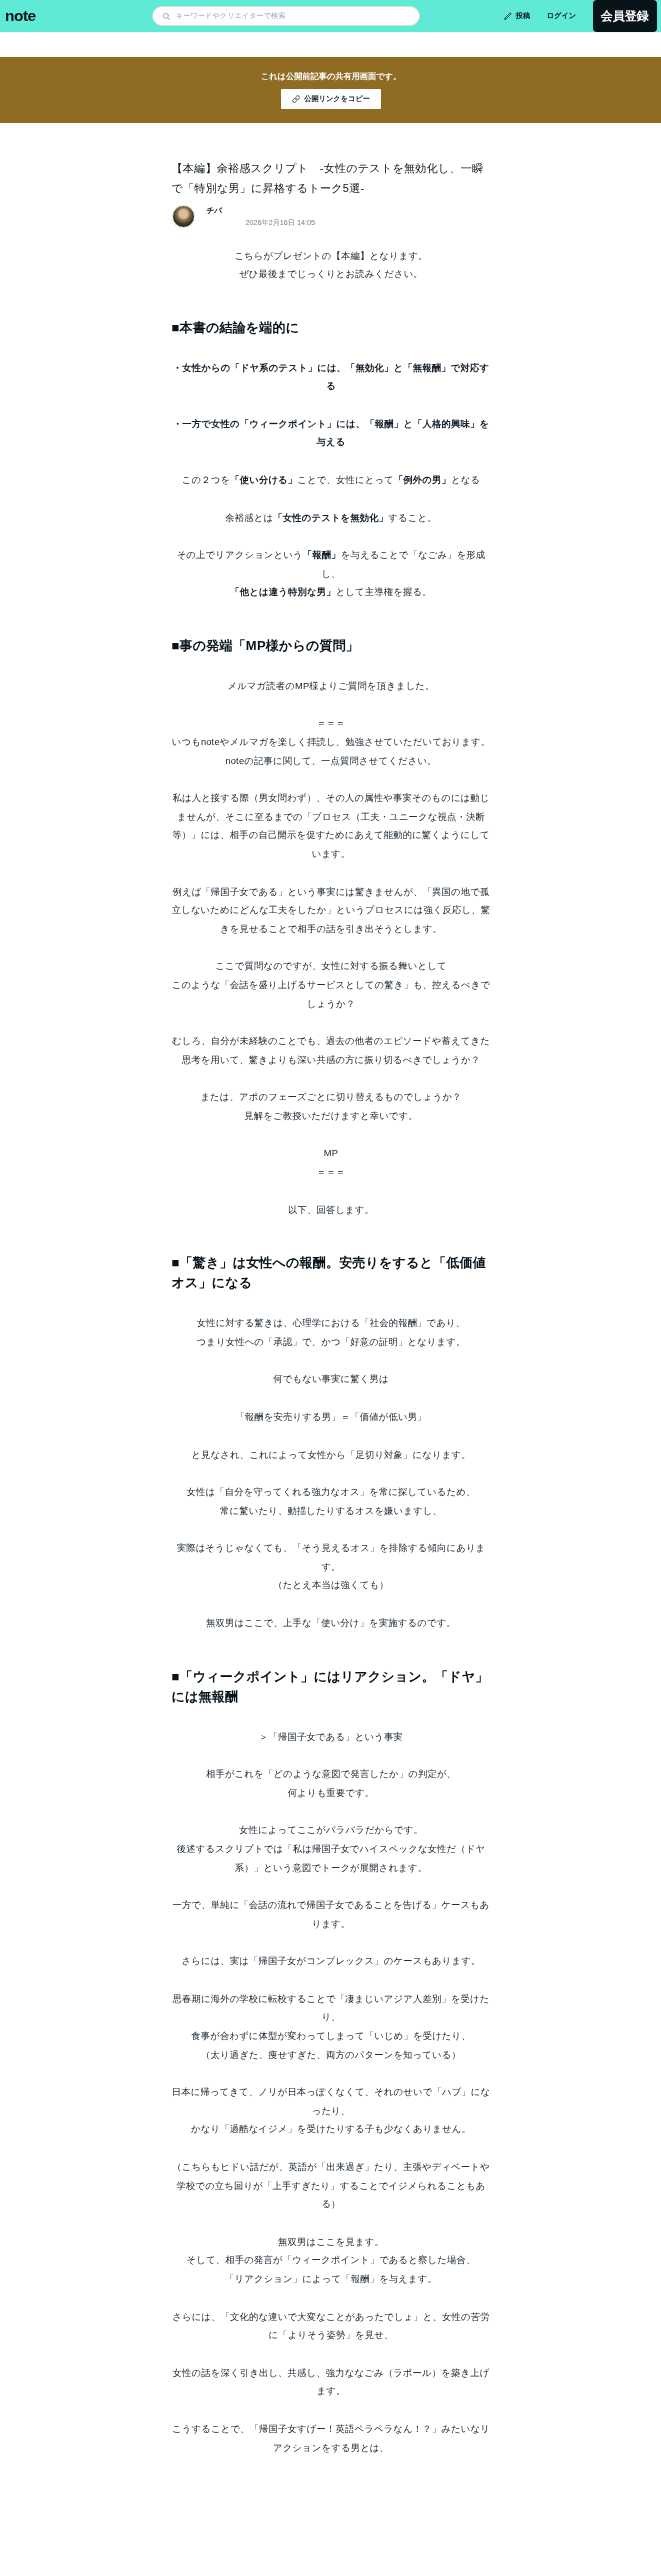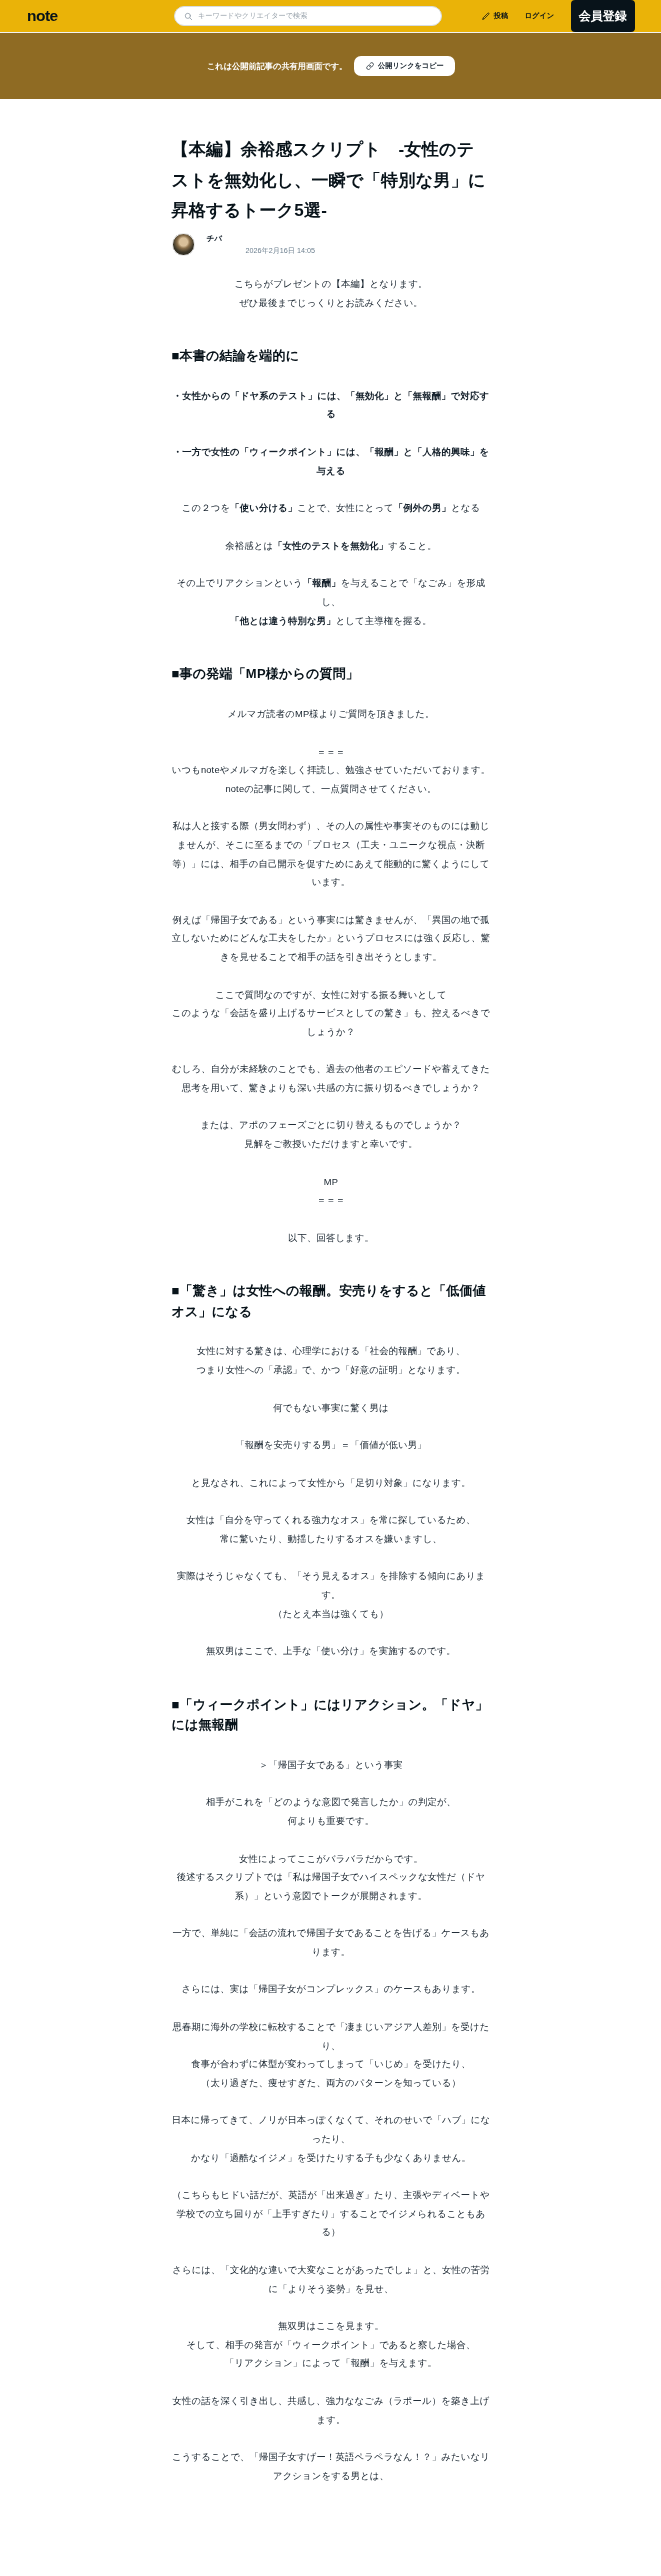--- a/index.html
+++ b/index.html
@@ -10,23 +10,23 @@
     background: #ffffff;
     color: #14202b;
     font-family: "Liberation Sans", "DejaVu Sans", sans-serif;
   }
 
   
   .site-header {
     height: 33px;
     display: flex;
     align-items: center;
-    padding: 0 27px;
+    padding: 0 5px;
     border-bottom: 0.5px solid #f1f3f4;
-    background: #eab308;
+    background: #5eead4;
   }
   .logo {
     font-size: 15.5px;
     font-weight: 800;
     letter-spacing: -0.5px;
     color: #08131a;
     cursor: pointer;
   }
   .search {
     margin-left: 116px;
@@ -57,51 +57,53 @@
     border: none;
     border-radius: 4.1px;
     padding: 7.2px 8.2px;
     cursor: pointer;
   }
 
   
   .banner {
     height: 66px;
     display: flex;
+    flex-direction: column;
     align-items: center;
     justify-content: center;
     gap: 7.2px;
+    margin-top: 24px;
   }
   .banner-msg { color: #fff; font-size: 8.2px; font-weight: bold; }
   .copy-btn {
     display: flex;
     align-items: center;
     gap: 4.1px;
     background: #fff;
     color: #14202b;
     border: none;
-    border-radius: 7px;
+    border-radius: 1px;
     height: 20.6px;
     padding: 0 11.3px;
     font-size: 7.2px;
     font-weight: bold;
     font-family: inherit;
     cursor: pointer;
   }
 
   
   main {
     width: 319px;
     margin: 0 auto;
     padding-top: 36px;
   }
   h1.article-title {
-    font-size: 17px;
+    font-size: 11px;
     line-height: 1.8;
-    font-weight: bold;
+    font-weight: normal;
     color: #08131a;
     letter-spacing: 0.3px;
   }
   .author-row {
     margin-top: 6.2px;
     display: flex;
     align-items: flex-end;
     gap: 12px;
   }
   .avatar {
@@ -213,19 +215,19 @@
       <p><span>無双男はここで、上手な「使い分け」を実施するのです。</span></p>
       <h2>■「ウィークポイント」にはリアクション。「ドヤ」には無報酬</h2>
       <p><span>＞「帰国子女である」という事実</span></p>
       <p><span>相手がこれを「どのような意図で発言したか」の判定が、</span><br><span>何よりも重要です。</span></p>
       <p><span>女性によってここがバラバラだからです。</span><br><span>後述するスクリプトでは「私は帰国子女でハイスペックな女性だ（ドヤ系）」という意図でトークが展開されます。</span></p>
       <p><span>一方で、単純に「会話の流れで帰国子女であることを告げる」ケースもあります。</span></p>
       <p><span>さらには、実は「帰国子女がコンプレックス」のケースもあります。</span></p>
       <p><span>思春期に海外の学校に転校することで「凄まじいアジア人差別」を受けたり、</span><br><span>食事が合わずに体型が変わってしまって「いじめ」を受けたり、</span><br><span>（太り過ぎた、痩せすぎた、両方のパターンを知っている）</span></p>
       <p><span>日本に帰ってきて、ノリが日本っぽくなくて、それのせいで「ハブ」になったり、</span><br><span>かなり「過酷なイジメ」を受けたりする子も少なくありません。</span></p>
       <p><span>（こちらもヒドい話だが、英語が「出来過ぎ」たり、主張やディベートや学校での立ち回りが「上手すぎたり」することでイジメられることもある）</span></p>
+      <p><span>無双男はここを見ます。</span><br><span>そして、相手の発言が「ウィークポイント」であると察した場合、</span><br><span>「リアクション」によって「報酬」を与えます。</span></p>
       <p><span>さらには、「文化的な違いで大変なことがあったでしょ」と、女性の苦労に「よりそう姿勢」を見せ、</span></p>
-      <p><span>無双男はここを見ます。</span><br><span>そして、相手の発言が「ウィークポイント」であると察した場合、</span><br><span>「リアクション」によって「報酬」を与えます。</span></p>
       <p><span>女性の話を深く引き出し、共感し、強力ななごみ（ラポール）を築き上げます。</span></p>
       <p><span>こうすることで、「帰国子女すげー！英語ペラペラなん！？」みたいなリアクションをする男とは、</span><br></p>
     </div>
 </main>
 
 
 </body></html>

